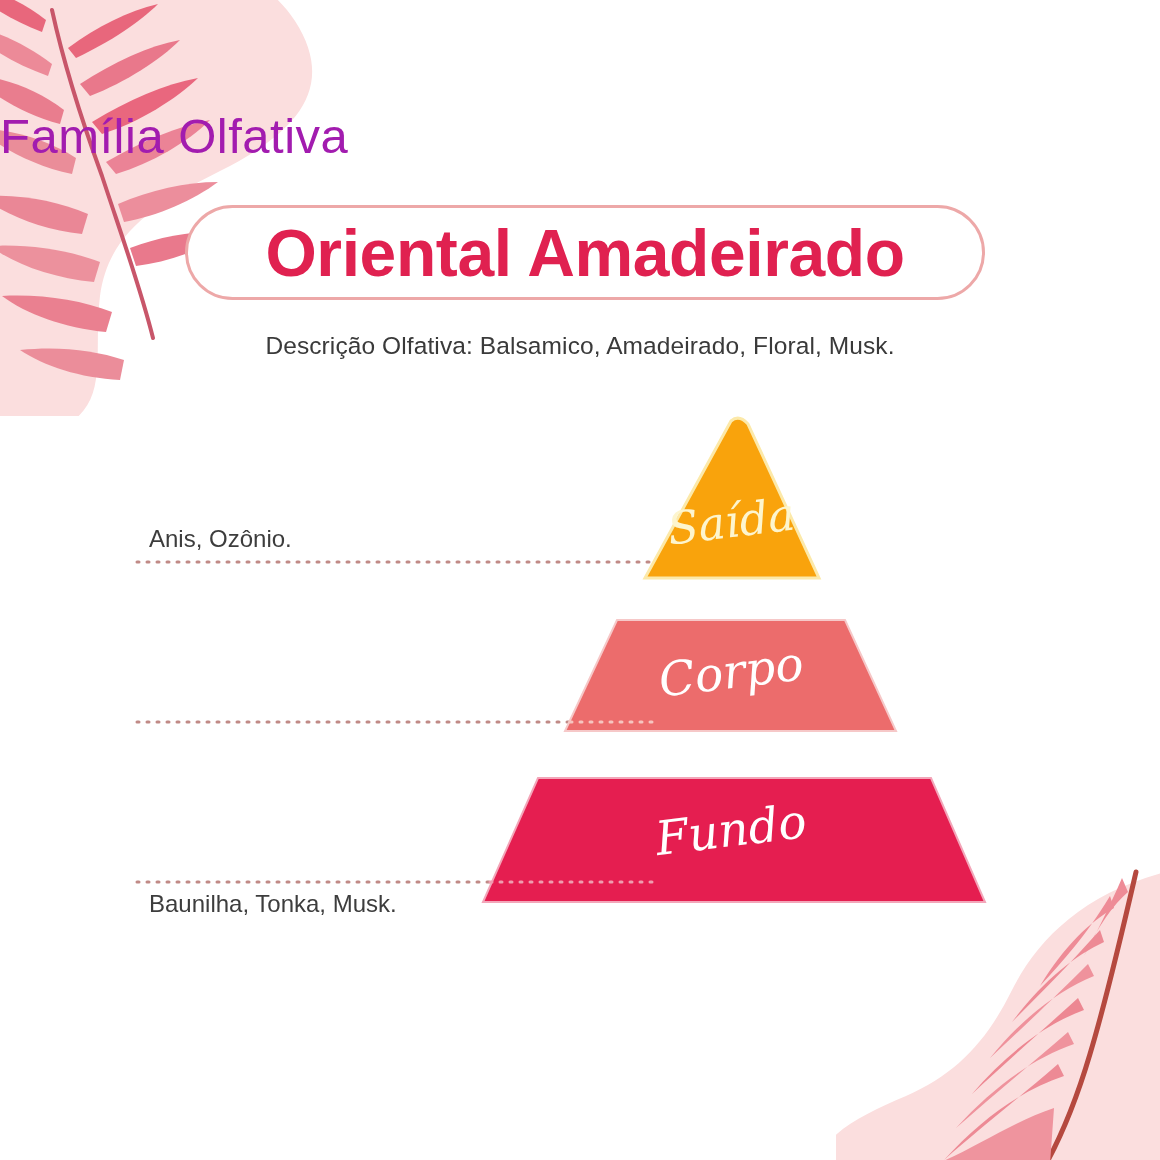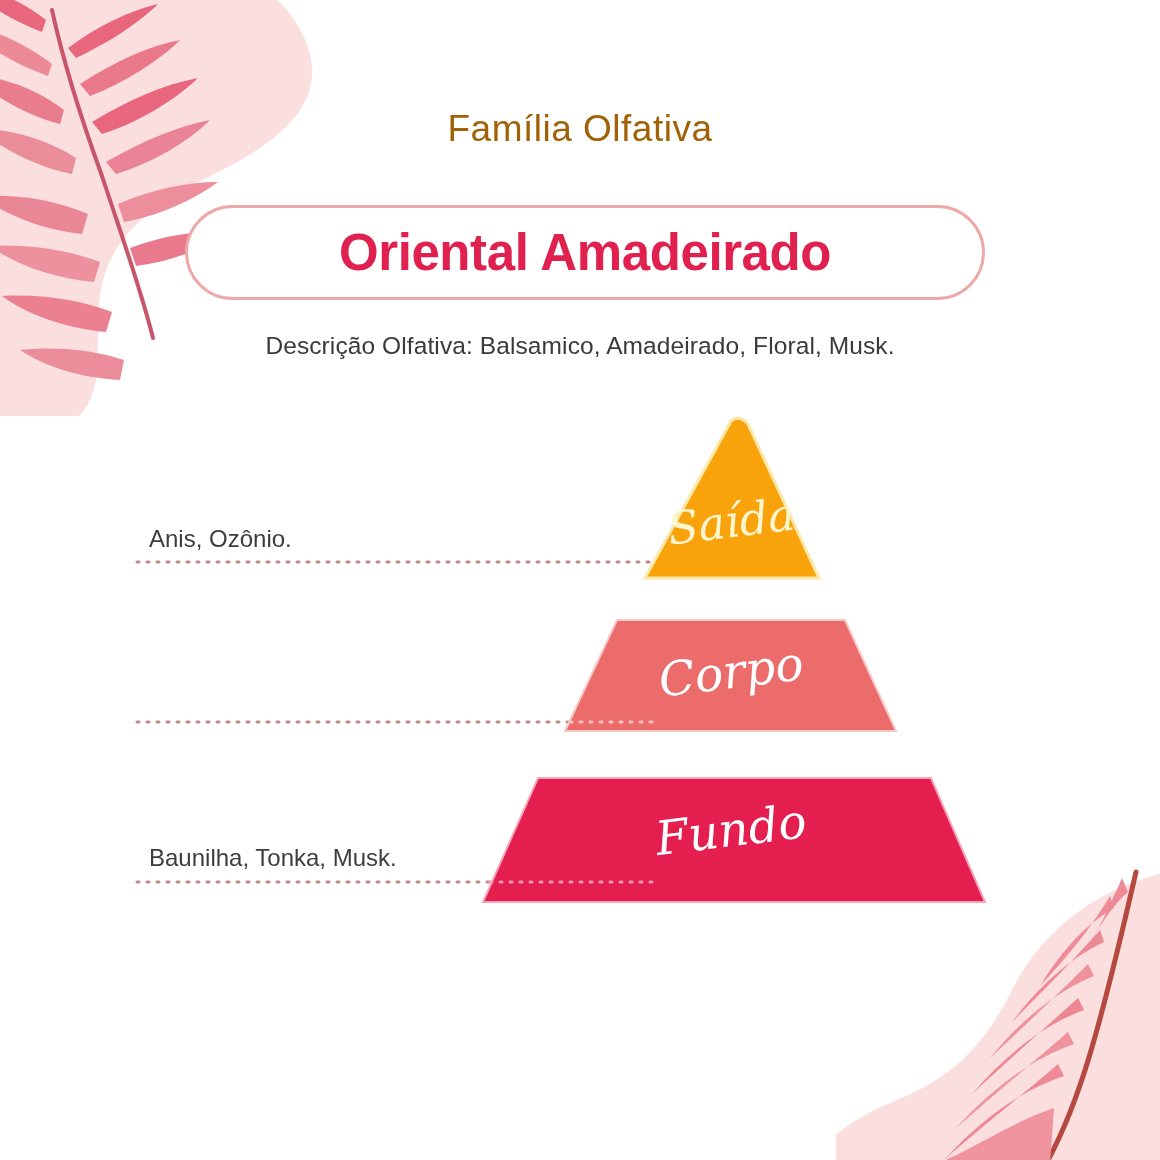--- a/index.html
+++ b/index.html
@@ -13,38 +13,37 @@
   .stage{position:absolute;inset:0;width:1160px;height:1160px;overflow:hidden;}
 
   
   .deco{position:absolute;pointer-events:none;}
   .deco-tl{left:-10px;top:-14px;}
   .deco-br{right:-6px;bottom:-8px;}
 
   
   .family-title{
     position:absolute;left:0;right:0;top:108px;
-    text-align:center;
-    font-size:37px;
+    font-size:49px;
     font-weight:400;
     letter-spacing:0.5px;
-    color:#a16207;
+    color:#a21caf;
     font-family:"Liberation Sans","DejaVu Sans",sans-serif;
   }
   .pill{
     position:absolute;left:185px;top:205px;
     width:800px;height:95px;
     box-sizing:border-box;
     border:3px solid #eda8a8;
     border-radius:48px;
     background:#fff;
     display:flex;align-items:center;justify-content:center;
   }
   .pill-text{
-    font-size:51px;
+    font-size:66px;
     font-weight:700;
     color:#e02150;
     letter-spacing:-0.4px;
     white-space:nowrap;
   }
   .descr{
     position:absolute;left:0;right:0;top:332px;
     text-align:center;
     font-size:24.5px;
     color:#3a3a3a;
@@ -58,21 +57,21 @@
   .note-label{
     position:absolute;
     color:#3d3d3d;
     font-size:24px;
     line-height:1.22;
     white-space:pre-line;
     text-align:center;
   }
   .note-1{left:149px;top:524px;}
   .note-2{left:149px;top:653px;}
-  .note-3{left:149px;top:843px;}
+  .note-3{left:149px;top:889px;}
 
   
   .logo{position:absolute;left:510px;top:958px;width:160px;height:120px;}
 </style>
 </head>
 <body>
 
 <div class="stage">
 
   <div class="deco deco-tl">

